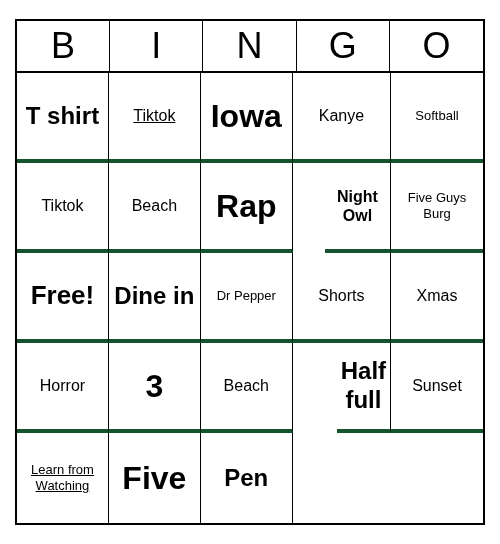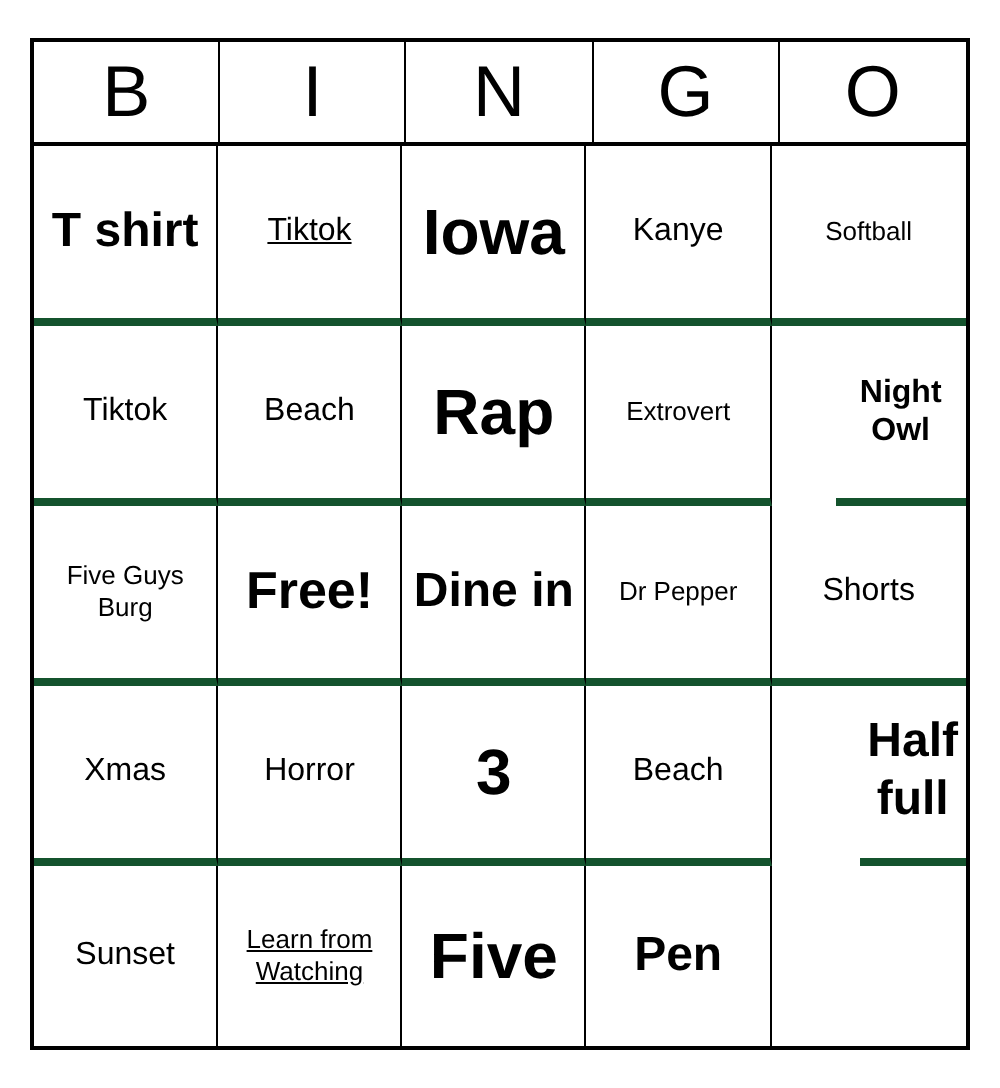--- a/index.html
+++ b/index.html
@@ -80,21 +80,20 @@
     </div>
   <div class="bingo-grid">
   <div class="bingo-cell" style="font-size: 24px; font-weight: bold;">T shirt</div>
       <div class="bingo-cell" style="font-size: 16px; font-weight: normal; text-decoration: underline;">Tiktok</div>
       <div class="bingo-cell" style="font-size: 32px; font-weight: bold;">Iowa</div>
       <div class="bingo-cell" style="font-size: 16px; font-weight: normal;">Kanye</div>
       <div class="bingo-cell" style="font-size: 13px; font-weight: normal;">Softball</div>
       <div class="bingo-cell" style="font-size: 16px; font-weight: normal;">Tiktok</div>
       <div class="bingo-cell" style="font-size: 16px; font-weight: normal;">Beach</div>
       <div class="bingo-cell" style="font-size: 32px; font-weight: bold;">Rap</div>
-      <div class="bingo-cell" style="font-size: 13px; font-weight: normal;">Extrovert</div>
       <div class="bingo-cell" style="font-size: 16px; font-weight: bold; margin-left: 32px;">Night Owl</div>
       <div class="bingo-cell" style="font-size: 13px; font-weight: normal;">Five Guys Burg</div>
       <div class="bingo-cell" style="font-size: 26px; font-weight: bold;">Free!</div>
       <div class="bingo-cell" style="font-size: 24px; font-weight: bold;">Dine in</div>
       <div class="bingo-cell" style="font-size: 13px; font-weight: normal;">Dr Pepper</div>
       <div class="bingo-cell" style="font-size: 16px; font-weight: normal;">Shorts</div>
       <div class="bingo-cell" style="font-size: 16px; font-weight: normal;">Xmas</div>
       <div class="bingo-cell" style="font-size: 16px; font-weight: normal;">Horror</div>
       <div class="bingo-cell" style="font-size: 32px; font-weight: bold;">3</div>
       <div class="bingo-cell" style="font-size: 16px; font-weight: normal;">Beach</div>

